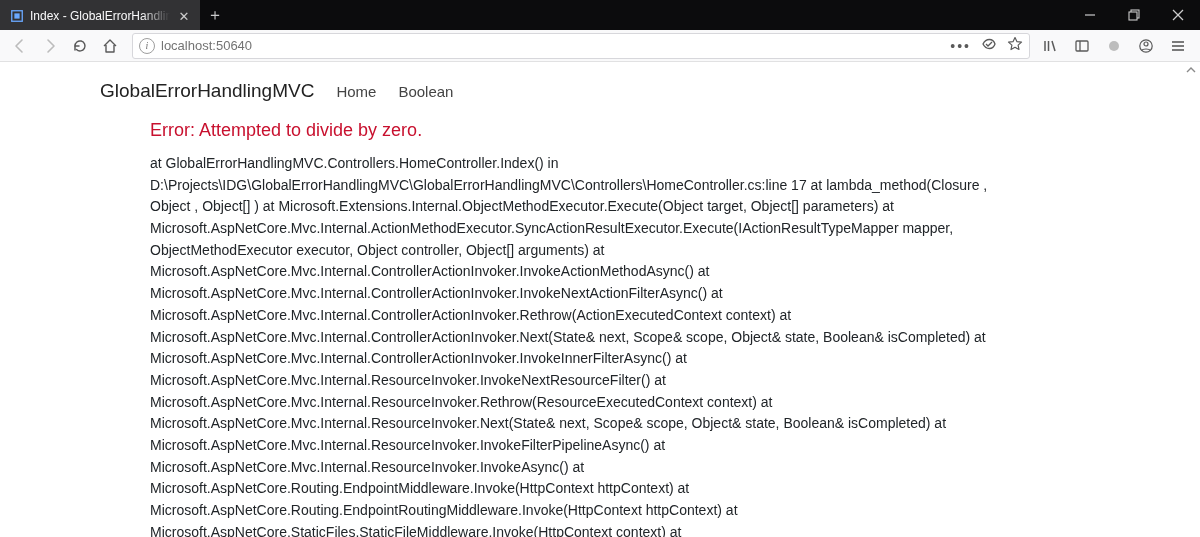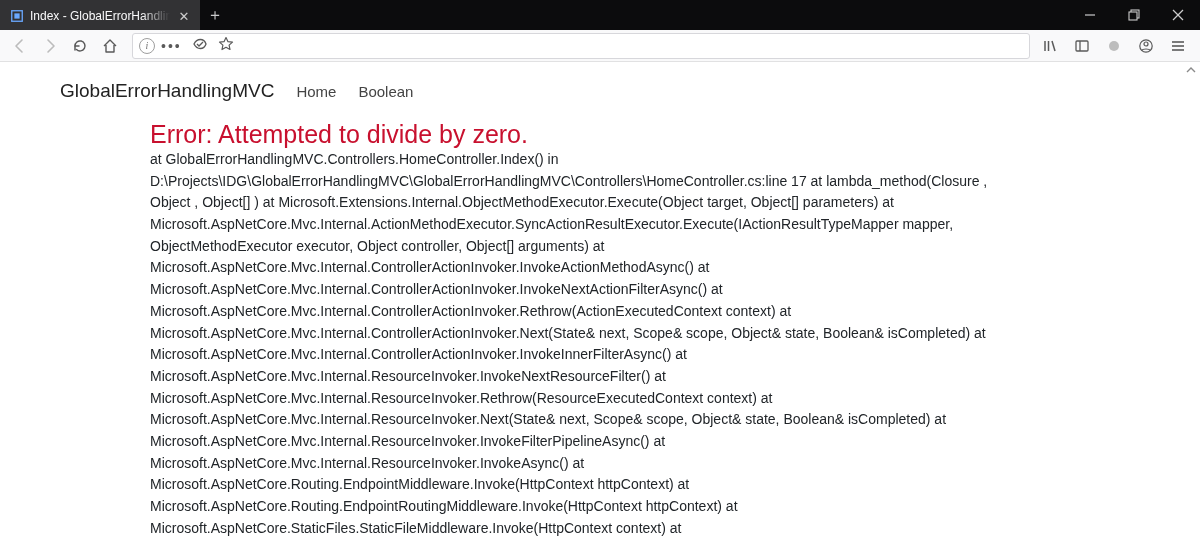--- a/index.html
+++ b/index.html
@@ -178,40 +178,41 @@
       overflow-y: auto;
       position: relative;
     }
     .page {
       padding: 12px 0 40px 0;
     }
     .site-nav {
       display: flex;
       align-items: center;
       gap: 22px;
-      padding: 6px 0 18px 60px;
+      padding: 6px 0 18px 100px;
       font-size: 16px;
       color: #222;
     }
     .site-brand {
       font-size: 19px;
       color: #222;
     }
     .site-nav a {
       color: #444;
       text-decoration: none;
       font-size: 15px;
     }
     .content {
       padding: 0 150px;
     }
     .error-heading {
       color: #c8102e;
-      font-size: 25px;
+      font-size: 18px;
       font-weight: 400;
+      margin-bottom: 12px;
     }
     .stack {
       font-size: 14px;
       line-height: 1.55;
       color: #212529;
       white-space: normal;
       word-break: break-word;
       max-width: 880px;
     }
     .scroll-indicator {
@@ -283,20 +284,21 @@
       </svg>
   </div>
   <div class="nav-btn">
     <svg width="16" height="16" viewBox="0 0 16 16">
         <path d="M2 8 L8 2 L14 8 M4 7 V14 H12 V7" fill="none" stroke="currentColor" stroke-width="1.4" stroke-linejoin="round"></path>
       </svg>
   </div>
 
   <div class="url-bar">
     <span class="info-icon">i</span>
+    <span class="url-text">localhost:50640</span>
     <span class="url-right">
       <span class="dots">•••</span>
       <span>
         <svg width="16" height="16" viewBox="0 0 16 16">
             <path d="M2 8c3-6 10-6 12 0-2 6-9 6-12 0z" fill="none" stroke="#5a5a5a" stroke-width="1.3"></path>
             <path d="M5 8l2 2 4-4" fill="none" stroke="#5a5a5a" stroke-width="1.3"></path>
           </svg>
       </span>
       <span>
         <svg width="16" height="16" viewBox="0 0 16 16">

